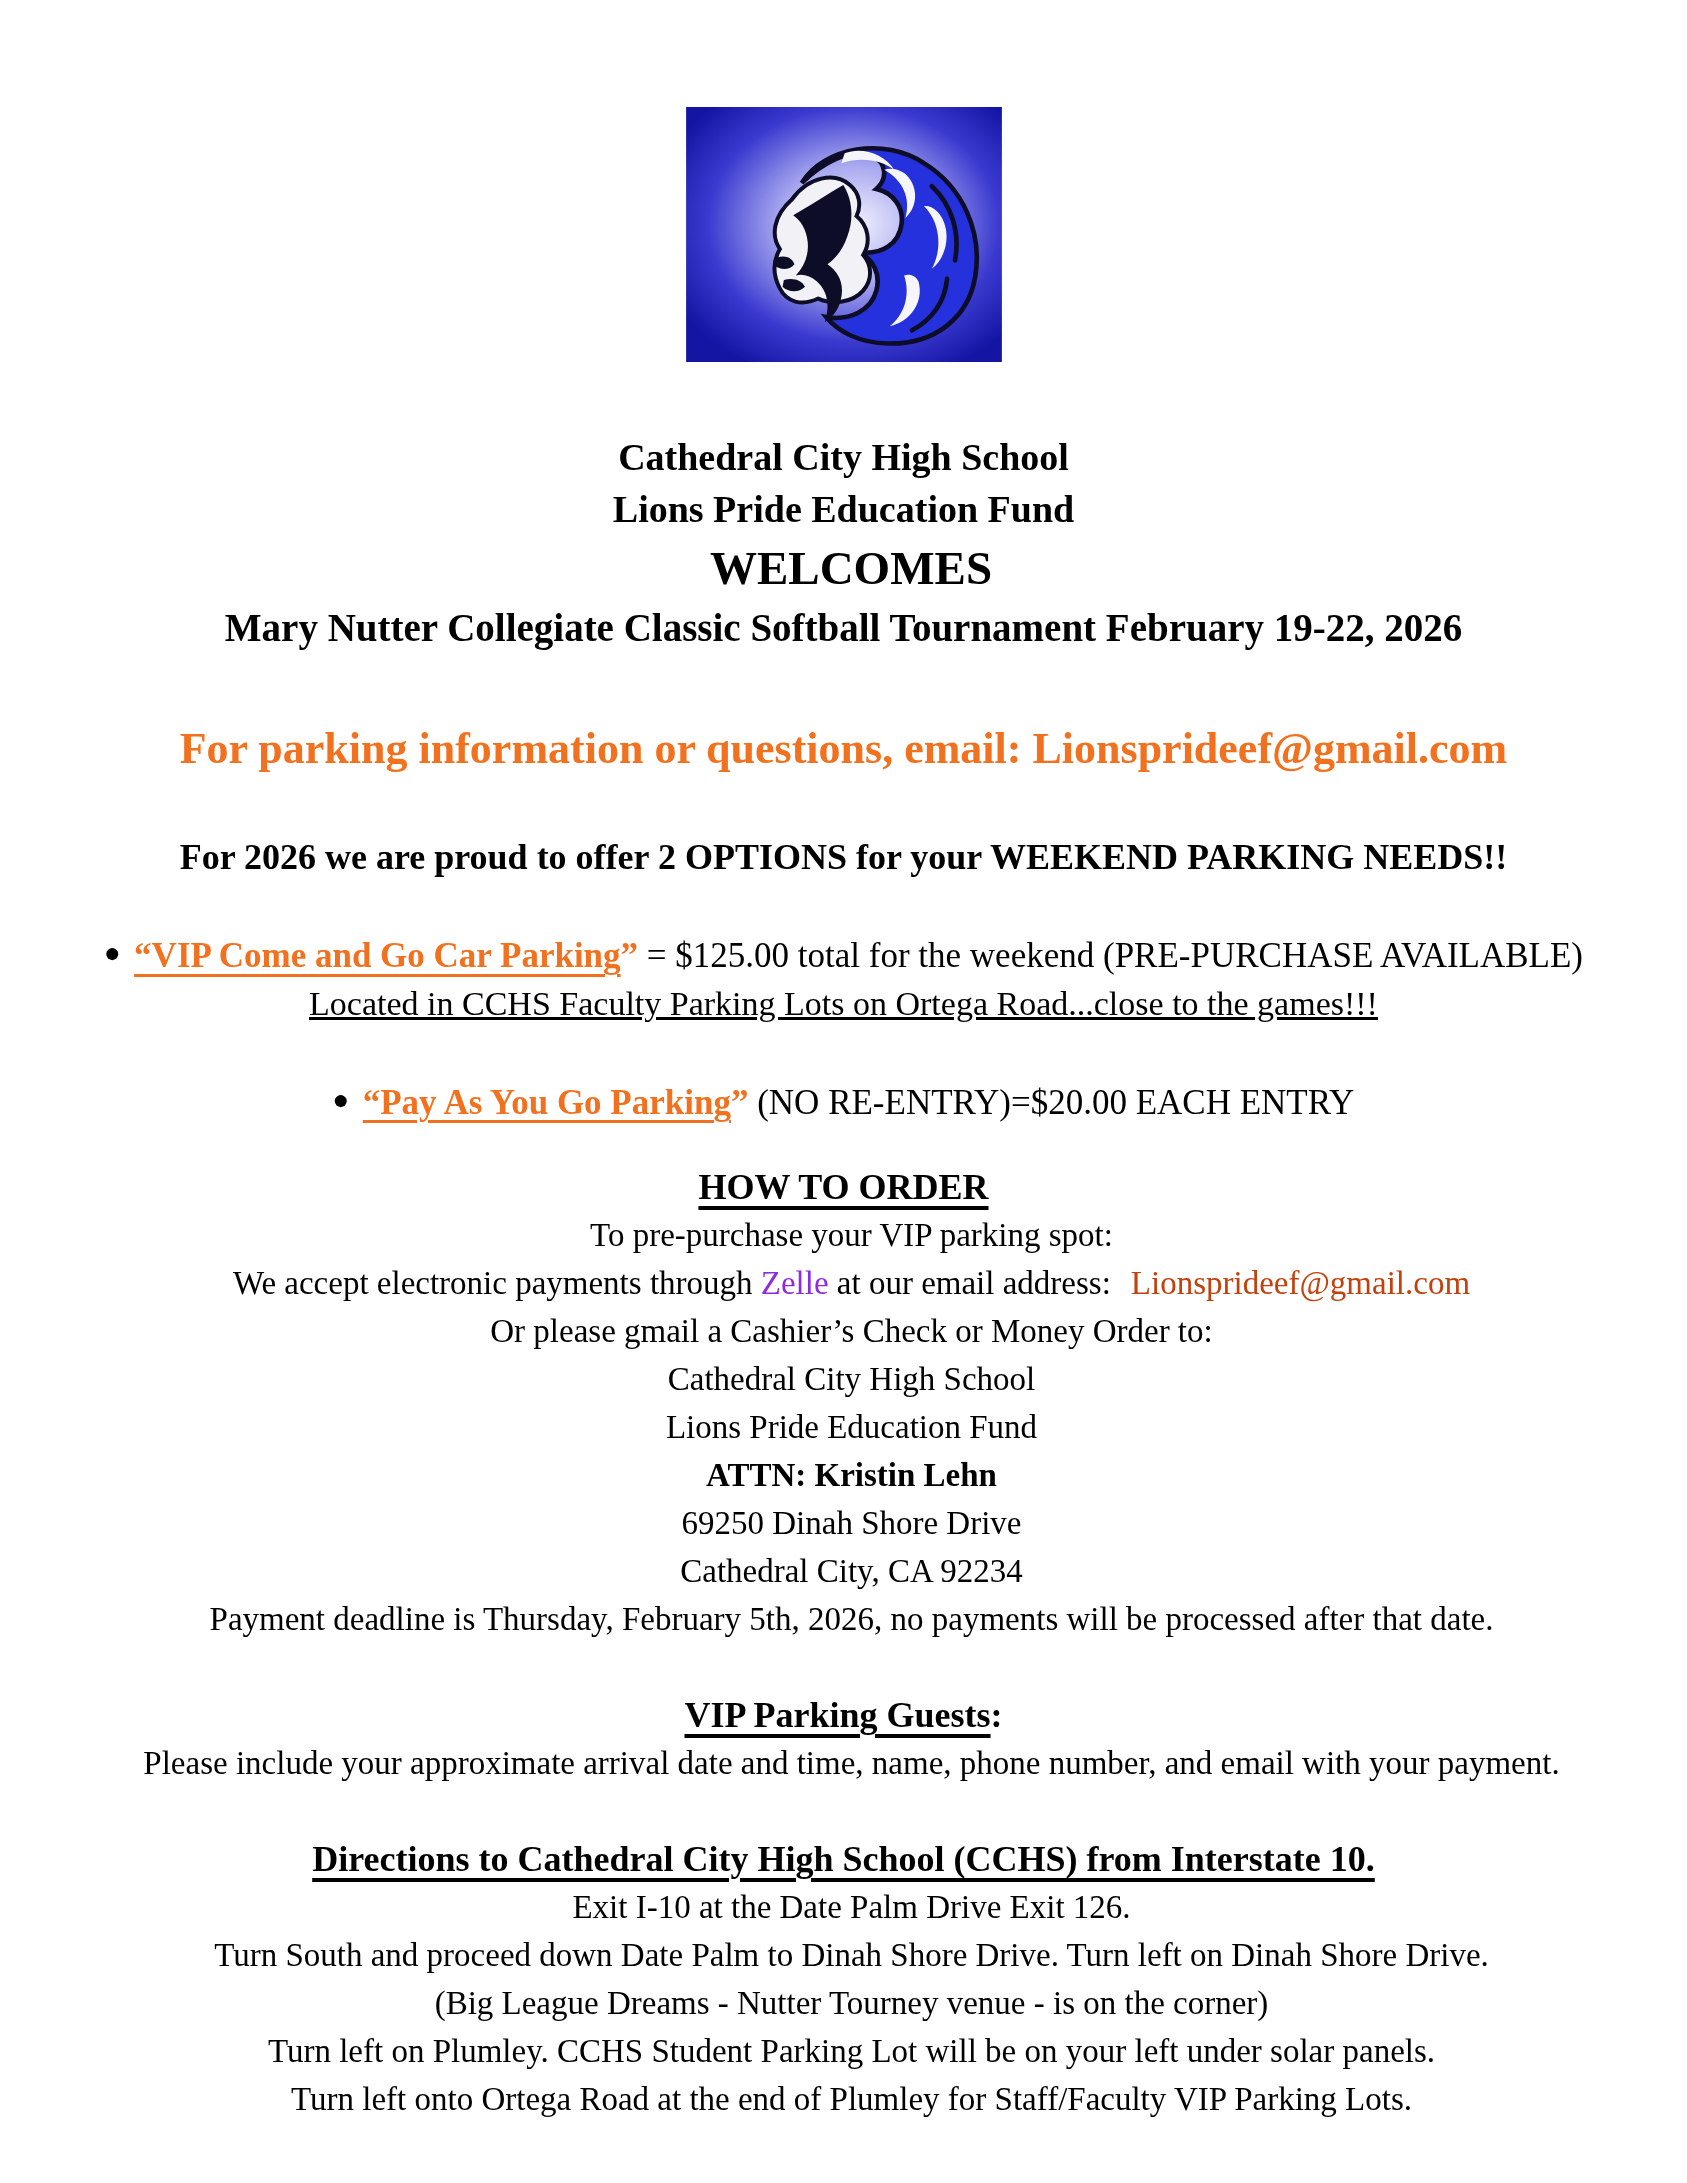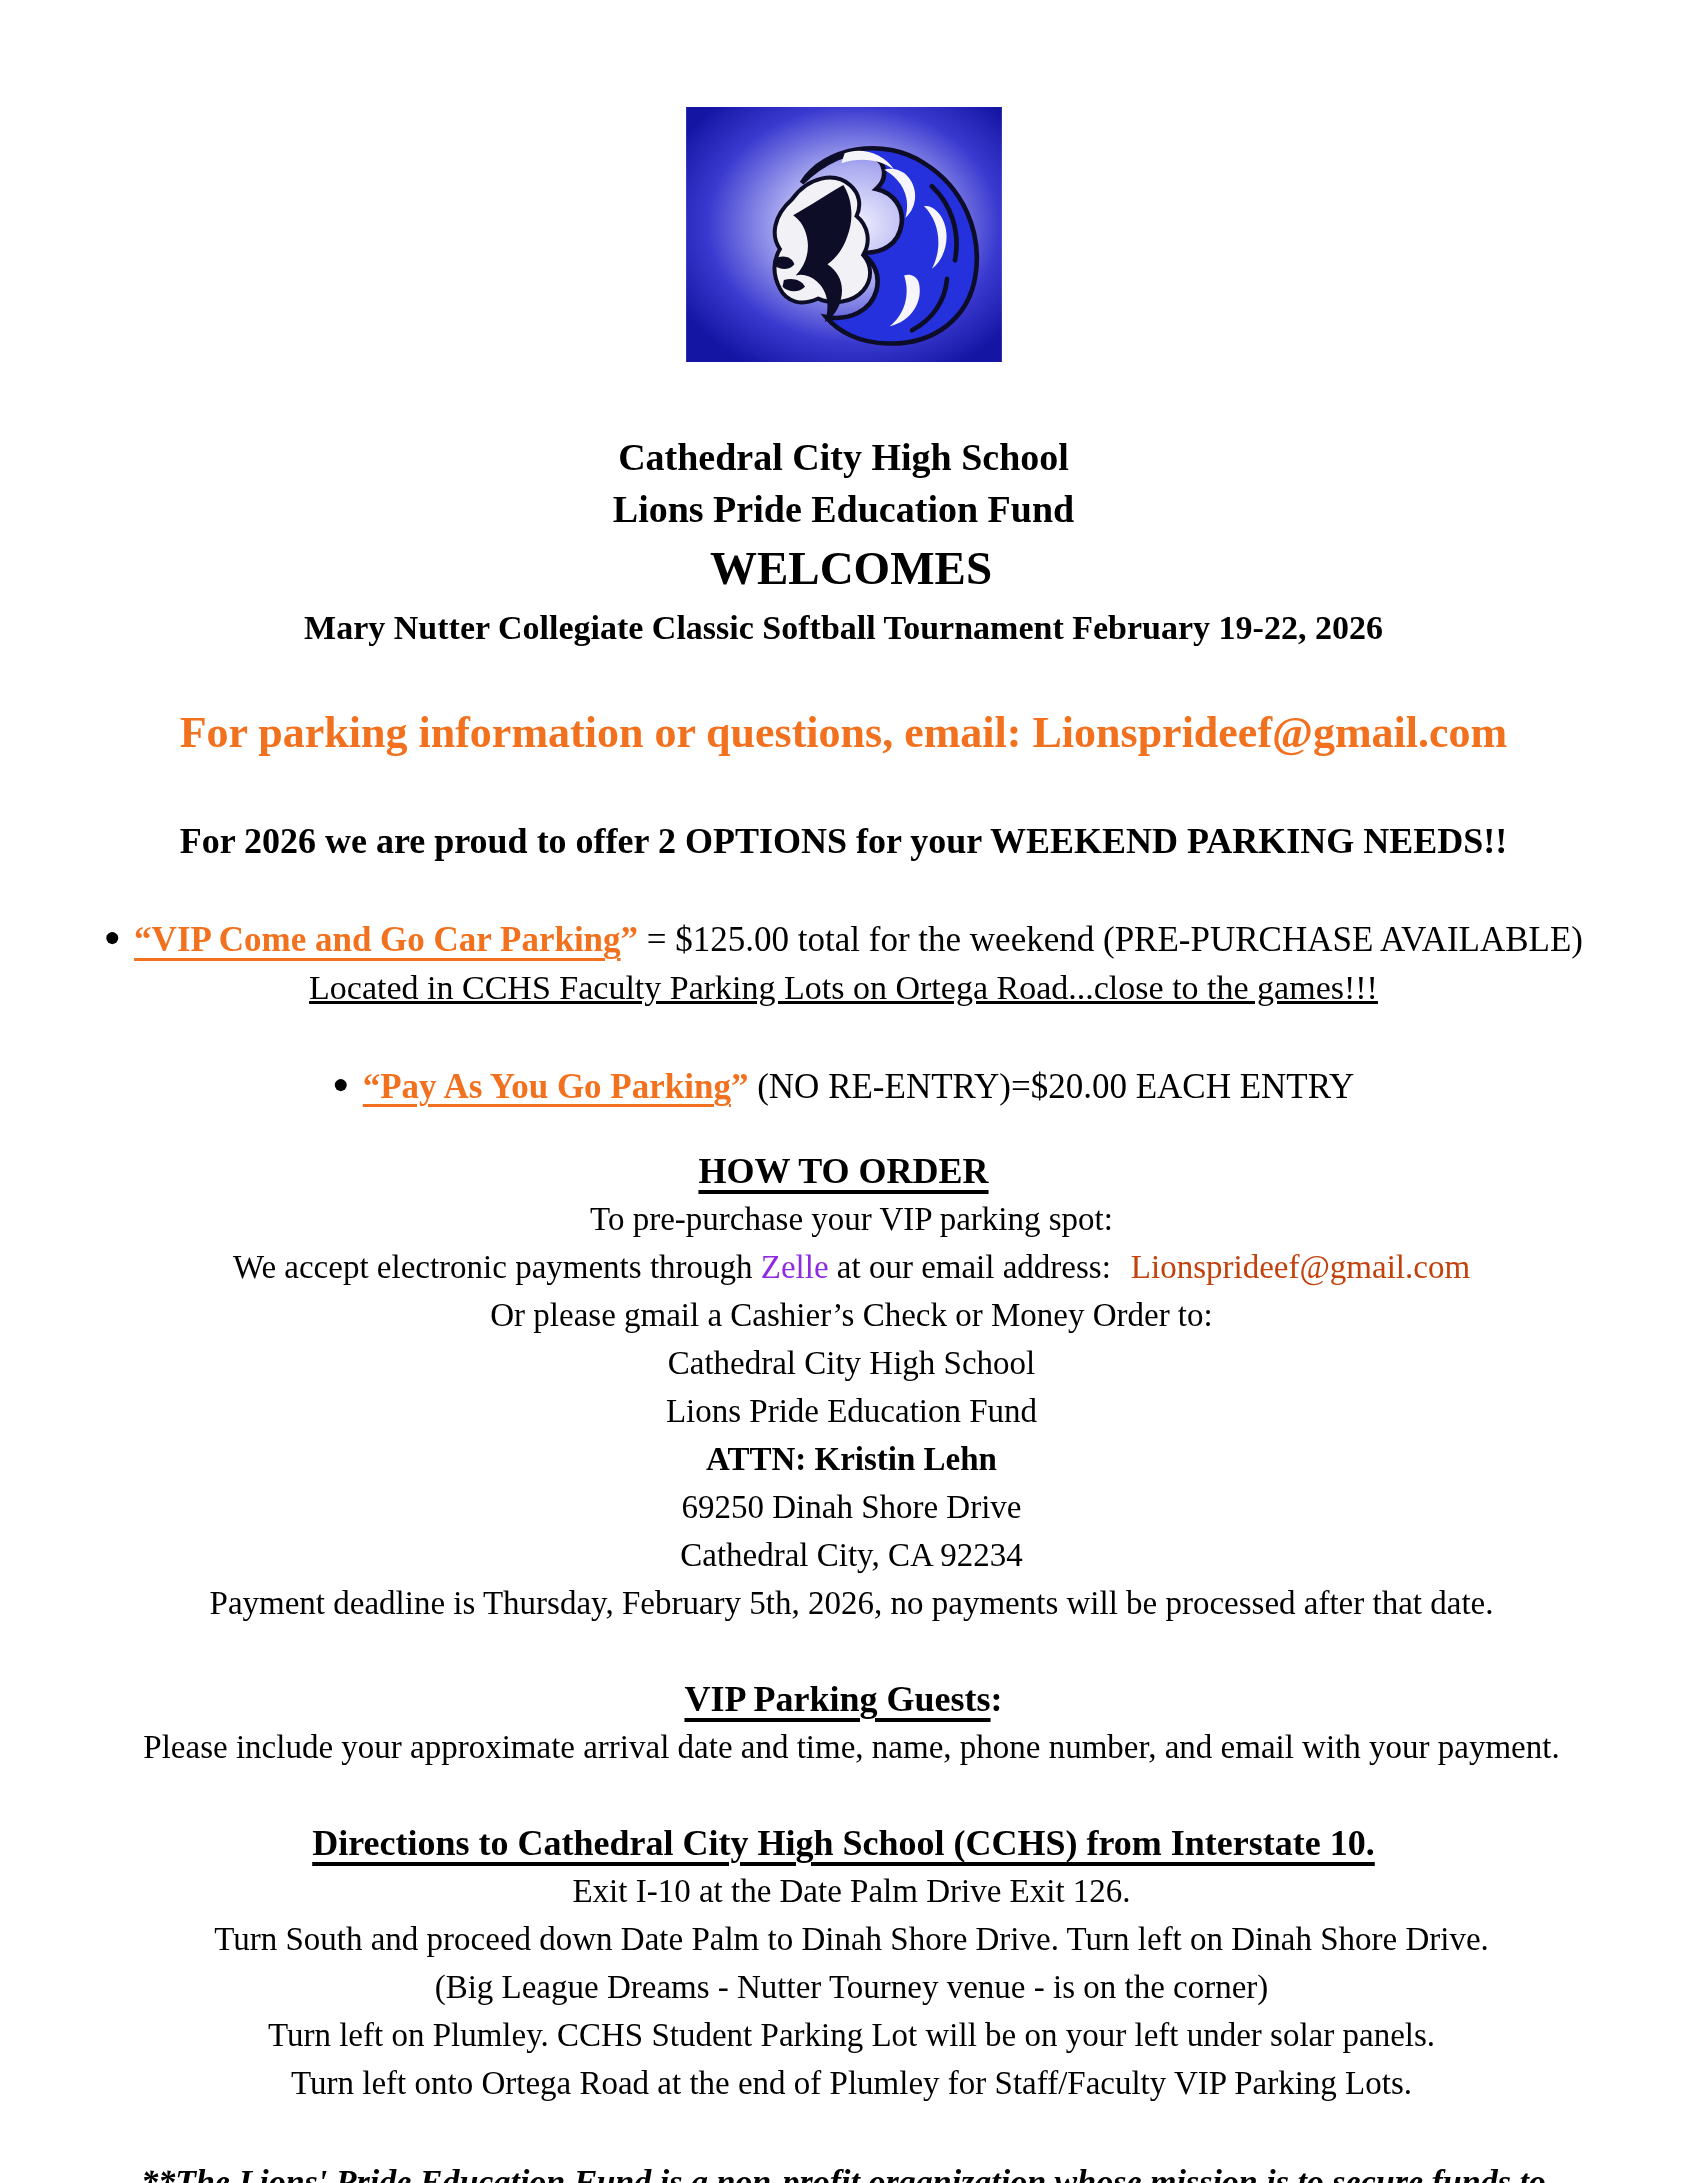--- a/index.html
+++ b/index.html
@@ -12,24 +12,24 @@
     font-family: "Liberation Serif", "DejaVu Serif", serif;
     color: #000000;
     text-align: center;
   }
   .logo-wrap { width: 316px; height: 255px; margin: 0 auto; }
   .logo-wrap svg { display: block; width: 100%; height: 100%; }
 
   .title-block { margin-top: 69px; font-weight: bold; }
   .title-line   { font-size: 38px; line-height: 52px; }
   .welcomes     { font-size: 47px; line-height: 66px; margin-left: 15px; }
-  .subtitle     { font-size: 34px; line-height: 54px; }
+  .subtitle     { font-size: 39px; line-height: 54px; }
 
   .contact-line {
-    margin-top: 48px;
+    margin-top: 64px;
     font-size: 44px;
     font-weight: bold;
     color: #F2711F;
     line-height: 60px;
   }
 
   .options-intro { margin-top: 54px; font-size: 36px; font-weight: bold; line-height: 48px; }
 
   .option-block { margin-top: 48px; }
   .option-line  { font-size: 35px; line-height: 48px; }

